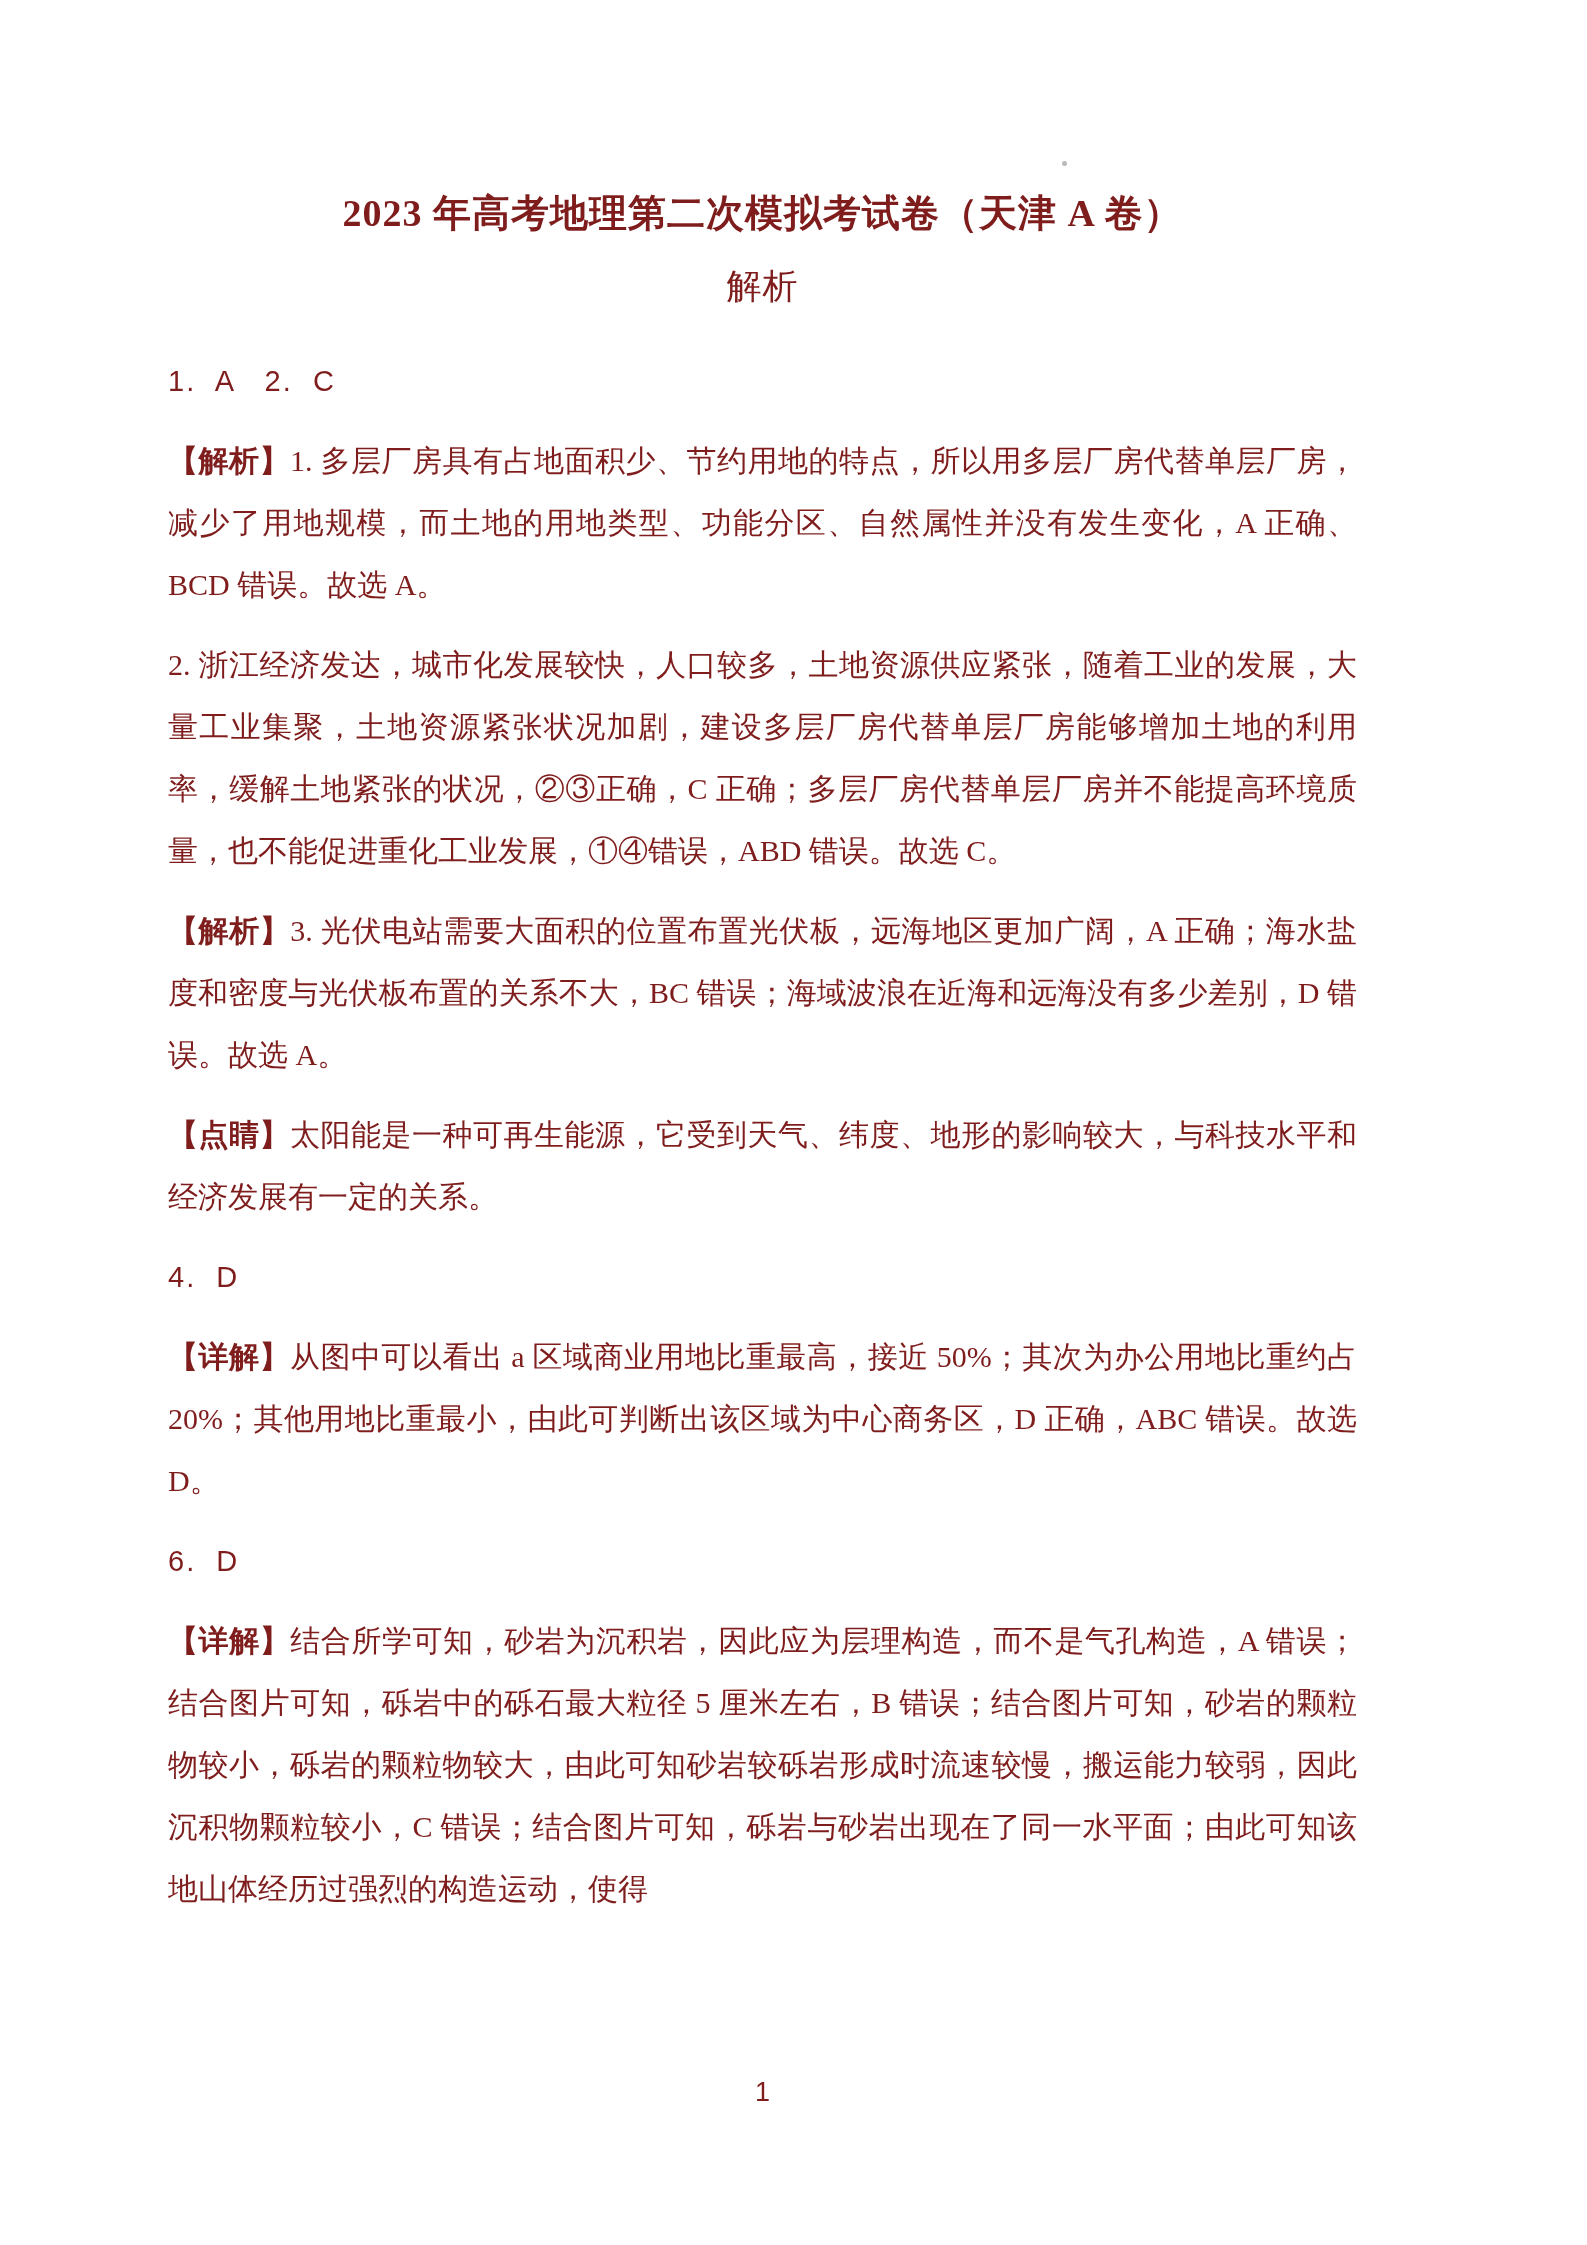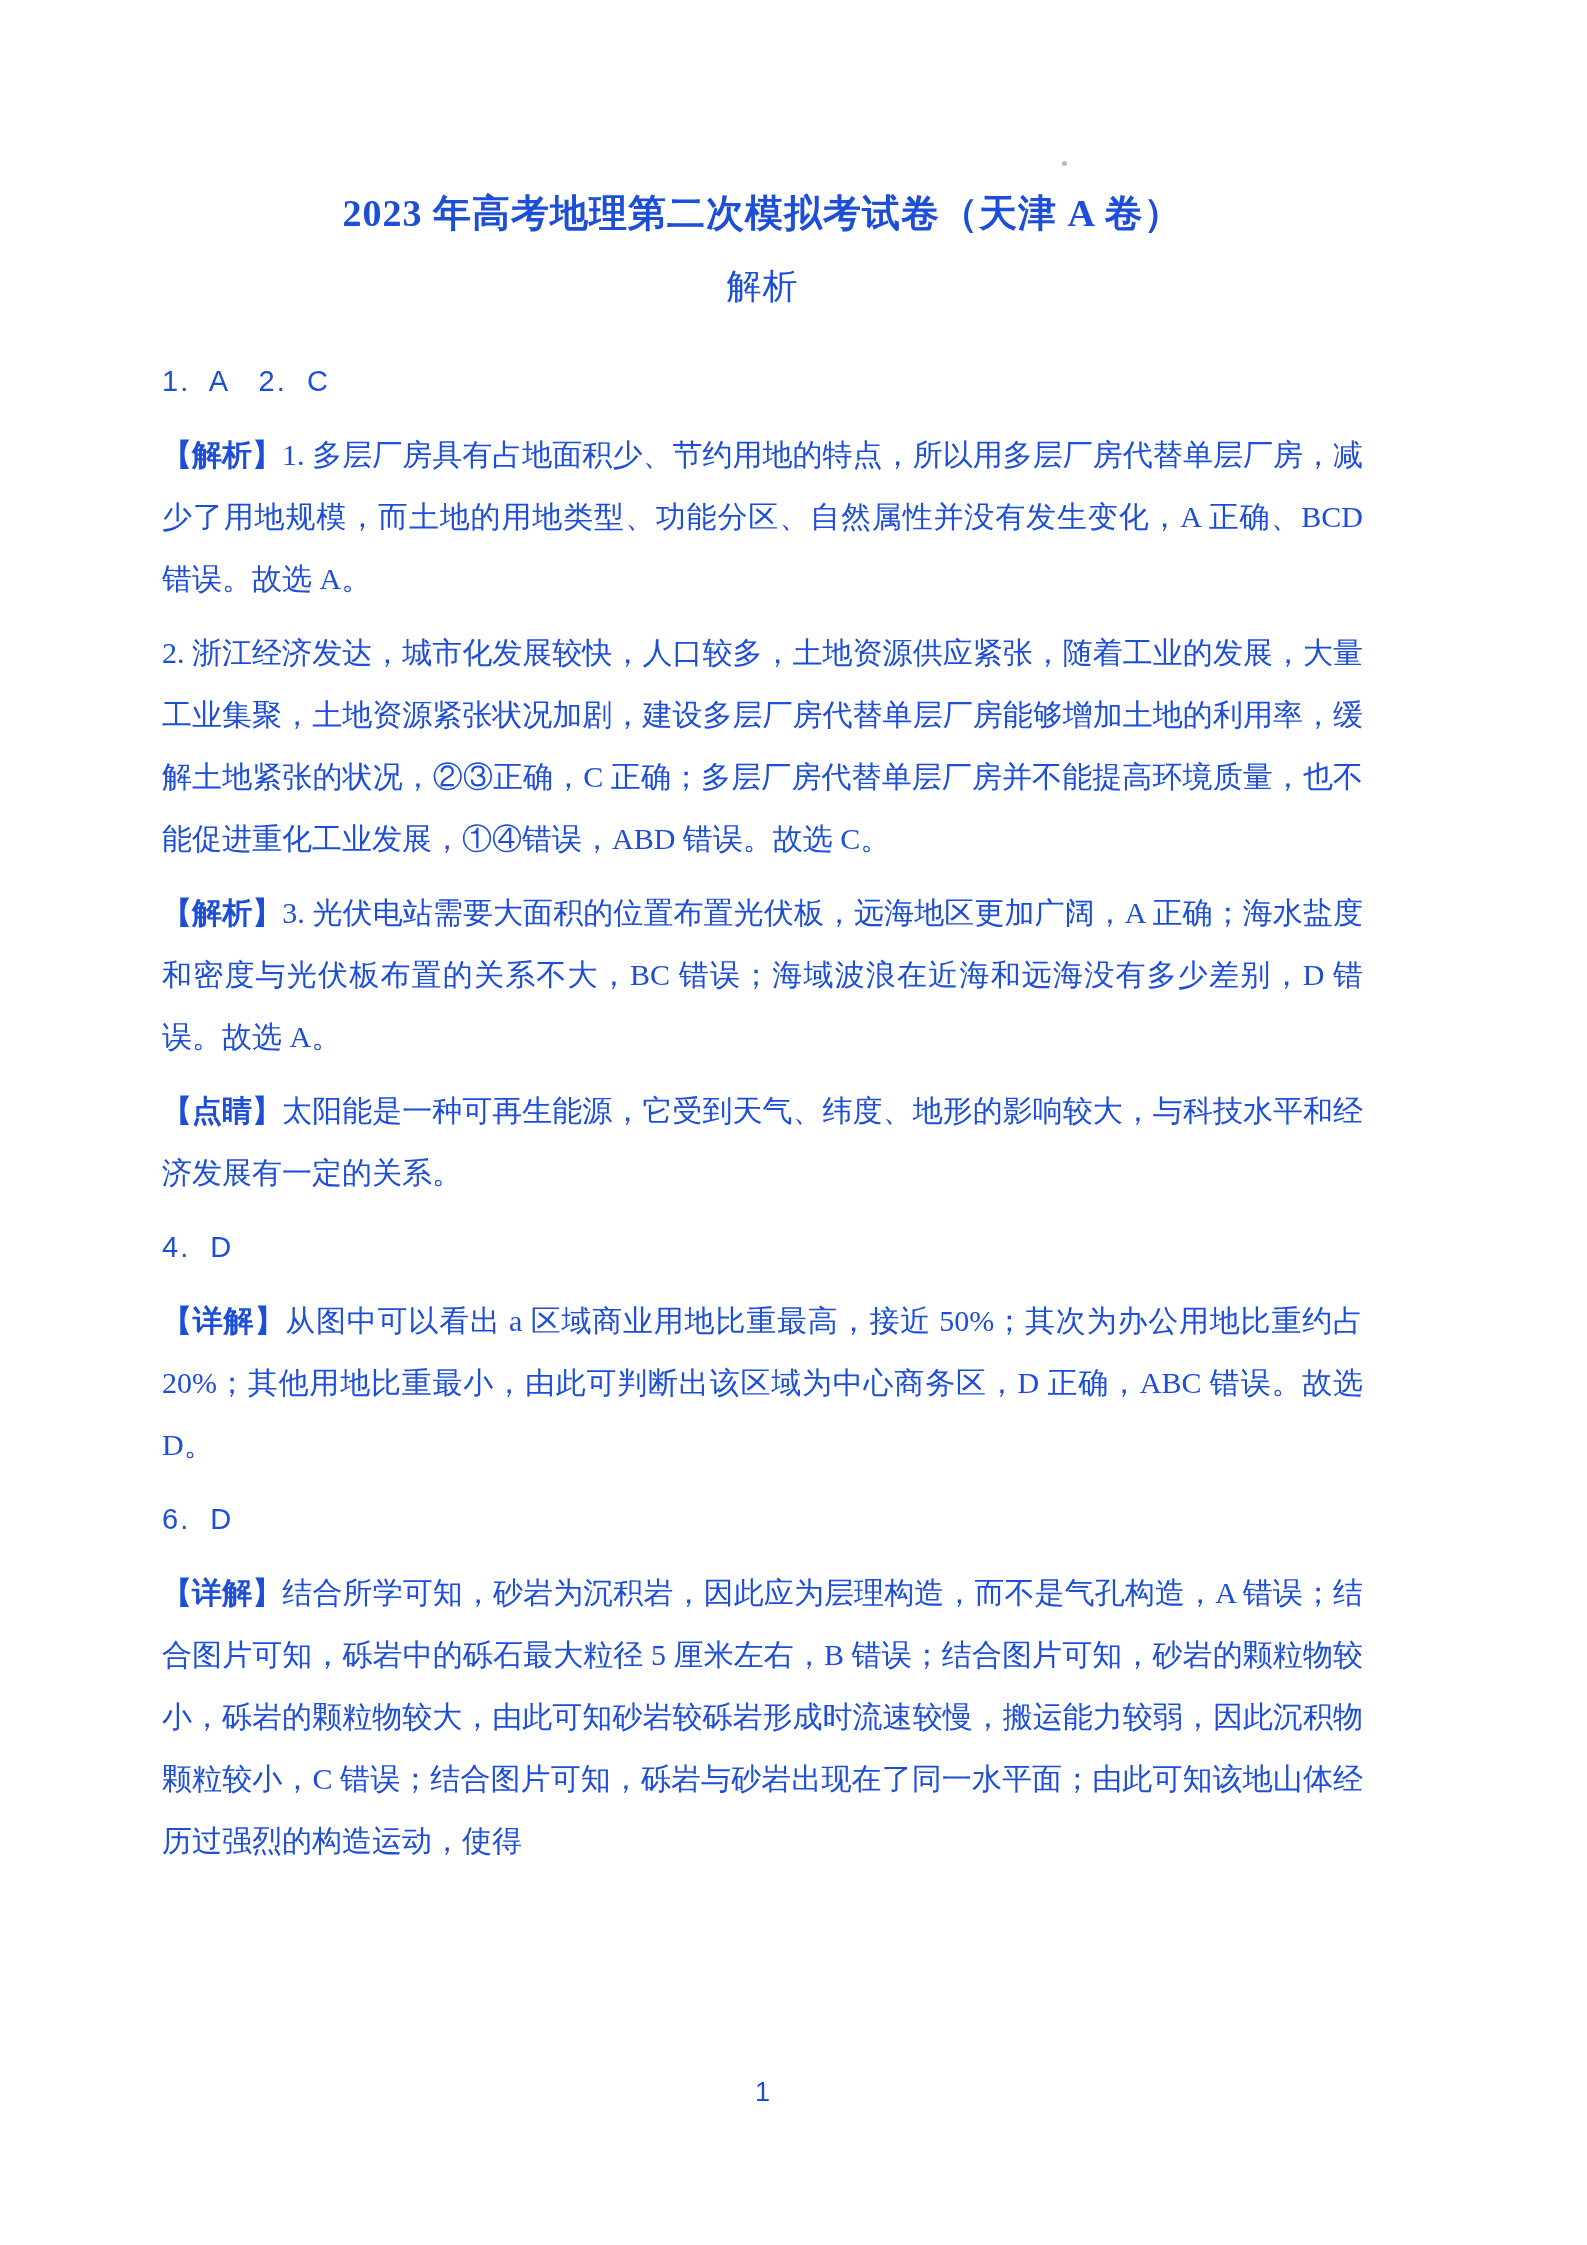--- a/index.html
+++ b/index.html
@@ -5,21 +5,21 @@
   html, body {
     margin: 0;
     padding: 0;
     background: #ffffff;
   }
   .page {
     position: relative;
     width: 1587px;
     height: 2245px;
     background: #ffffff;
-    color: #1d4ed8;
+    color: #7f1d1d;
     font-family: "Liberation Serif", "DejaVu Serif", serif;
     overflow: hidden;
   }
   .content {
     padding: 188px 212px 0 150px;
   }
   .doc-title {
     margin: 0 0 26px 0;
     font-size: 38px;
     line-height: 50px;
@@ -29,21 +29,21 @@
   }
   .doc-subtitle {
     margin: 0 0 40px 0;
     font-size: 35px;
     line-height: 46px;
     font-weight: 400;
     text-align: center;
     letter-spacing: 1px;
   }
   .para {
-    margin: 12px;
+    margin: 18px;
     font-size: 30px;
     line-height: 62px;
     text-align: justify;
     text-justify: inter-ideograph;
     word-break: break-word;
   }
   .para .tag {
     font-weight: 600;
   }
   .para.answer {

